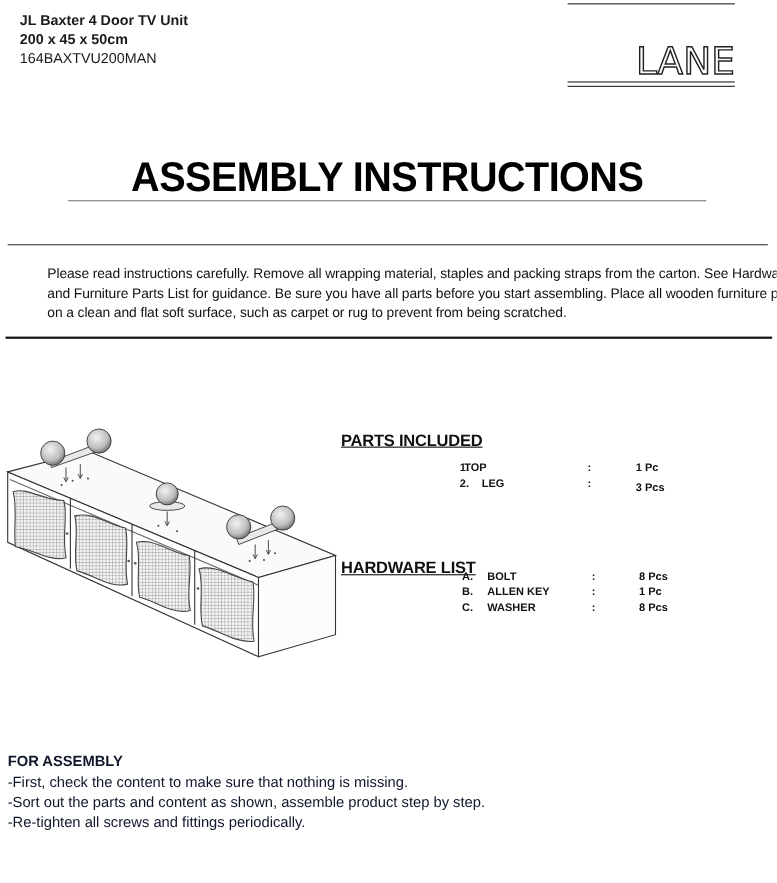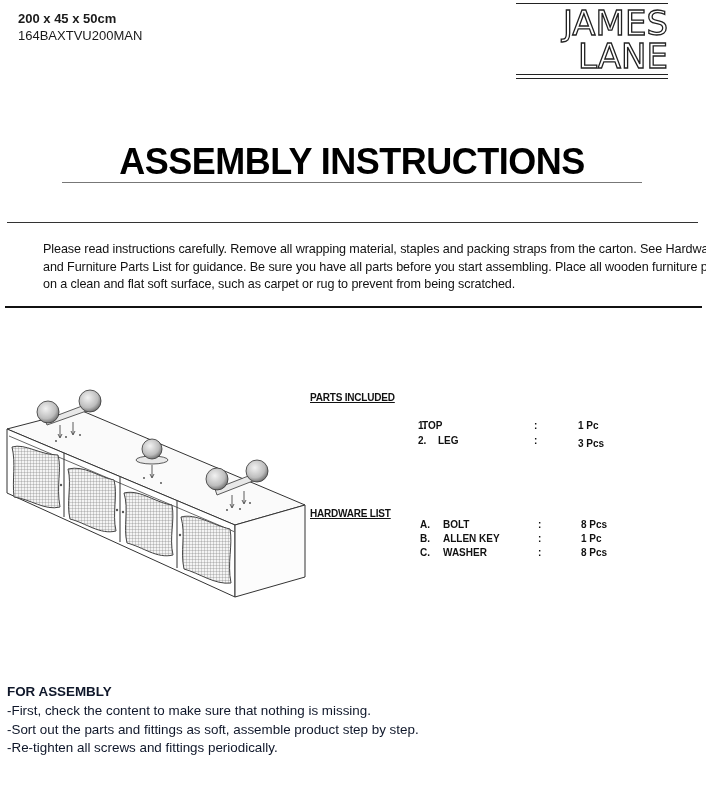--- a/index.html
+++ b/index.html
@@ -20,38 +20,38 @@
 
   .page-title { position: absolute; left: 62px; top: 140px; width: 580px; text-align: center; font-family: "Liberation Sans", sans-serif; font-weight: bold; font-size: 36px; letter-spacing: -0.5px; color: #000; transform: scaleY(1.05); }
   .title-underline { position: absolute; left: 62px; top: 182px; width: 580px; height: 1px; background: #777; }
   .rule-thin { position: absolute; left: 7px; top: 222px; width: 691px; height: 1px; background: #333; }
 
   .intro { position: absolute; left: 7px; top: 241px; width: 695px; font-family: "Liberation Sans", sans-serif; font-size: 12.6px; line-height: 17.5px; color: #111; letter-spacing: -0.1px; margin-left: 36px; }
   .rule-thick { position: absolute; left: 5px; top: 306px; width: 697px; height: 2px; background: #111; }
 
   .illustration { position: absolute; left: 0; top: 385px; width: 310px; height: 220px; }
 
-  .section-heading { position: absolute; font-family: "Liberation Sans", sans-serif; font-weight: bold; font-size: 10px; text-decoration: underline; color: #111; letter-spacing: -0.2px; }
+  .section-heading { position: absolute; font-family: "Liberation Sans", sans-serif; font-weight: bold; font-size: 15px; text-decoration: underline; color: #111; letter-spacing: -0.2px; }
   .list-row { position: absolute; font-family: "Liberation Sans", sans-serif; font-weight: bold; font-size: 10px; color: #111; height: 14px; width: 200px; }
   .list-row span { position: absolute; top: 0; white-space: nowrap; }
 
   .assembly { position: absolute; left: 7px; top: 683px; font-family: "Liberation Sans", sans-serif; font-size: 13.4px; line-height: 18.8px; color: #0f172a; }
   .assembly .heading { font-weight: bold; }
 </style>
 </head>
 <body>
 
 <div class="product-header">
+  <div class="line bold">JL Baxter 4 Door TV Unit</div>
   <div class="line bold">200 x 45 x 50cm</div>
   <div class="line">164BAXTVU200MAN</div>
 </div>
 
 <div class="brand-logo">
   <div class="rule top"></div>
-  <div class="word w1">JAMES</div>
   <div class="word w2">LANE</div>
   <div class="rule bottom"></div>
 </div>
 
 <div class="page-title">ASSEMBLY INSTRUCTIONS</div>
 <div class="title-underline"></div>
 <div class="rule-thin"></div>
 
 <div class="intro">Please read instructions carefully. Remove all wrapping material, staples and packing straps from the carton. See Hardware and Furniture Parts List for guidance. Be sure you have all parts before you start assembling. Place all wooden furniture parts on a clean and flat soft surface, such as carpet or rug to prevent from being scratched.</div>
 <div class="rule-thick"></div>
@@ -169,15 +169,15 @@
 <div class="list-row" style="left:420px; top:547px;">
   <span style="left:0;">C.</span>
   <span style="left:23px;">WASHER</span>
   <span style="left:118px;">:</span>
   <span style="left:161px;">8 Pcs</span>
 </div>
 
 <div class="assembly">
   <div class="heading">FOR ASSEMBLY</div>
   <div>-First, check the content to make sure that nothing is missing.</div>
-  <div>-Sort out the parts and fittings as soft, assemble product step by step.</div>
+  <div>-Sort out the parts and content as shown, assemble product step by step.</div>
   <div>-Re-tighten all screws and fittings periodically.</div>
 </div>
 
 </body></html>

